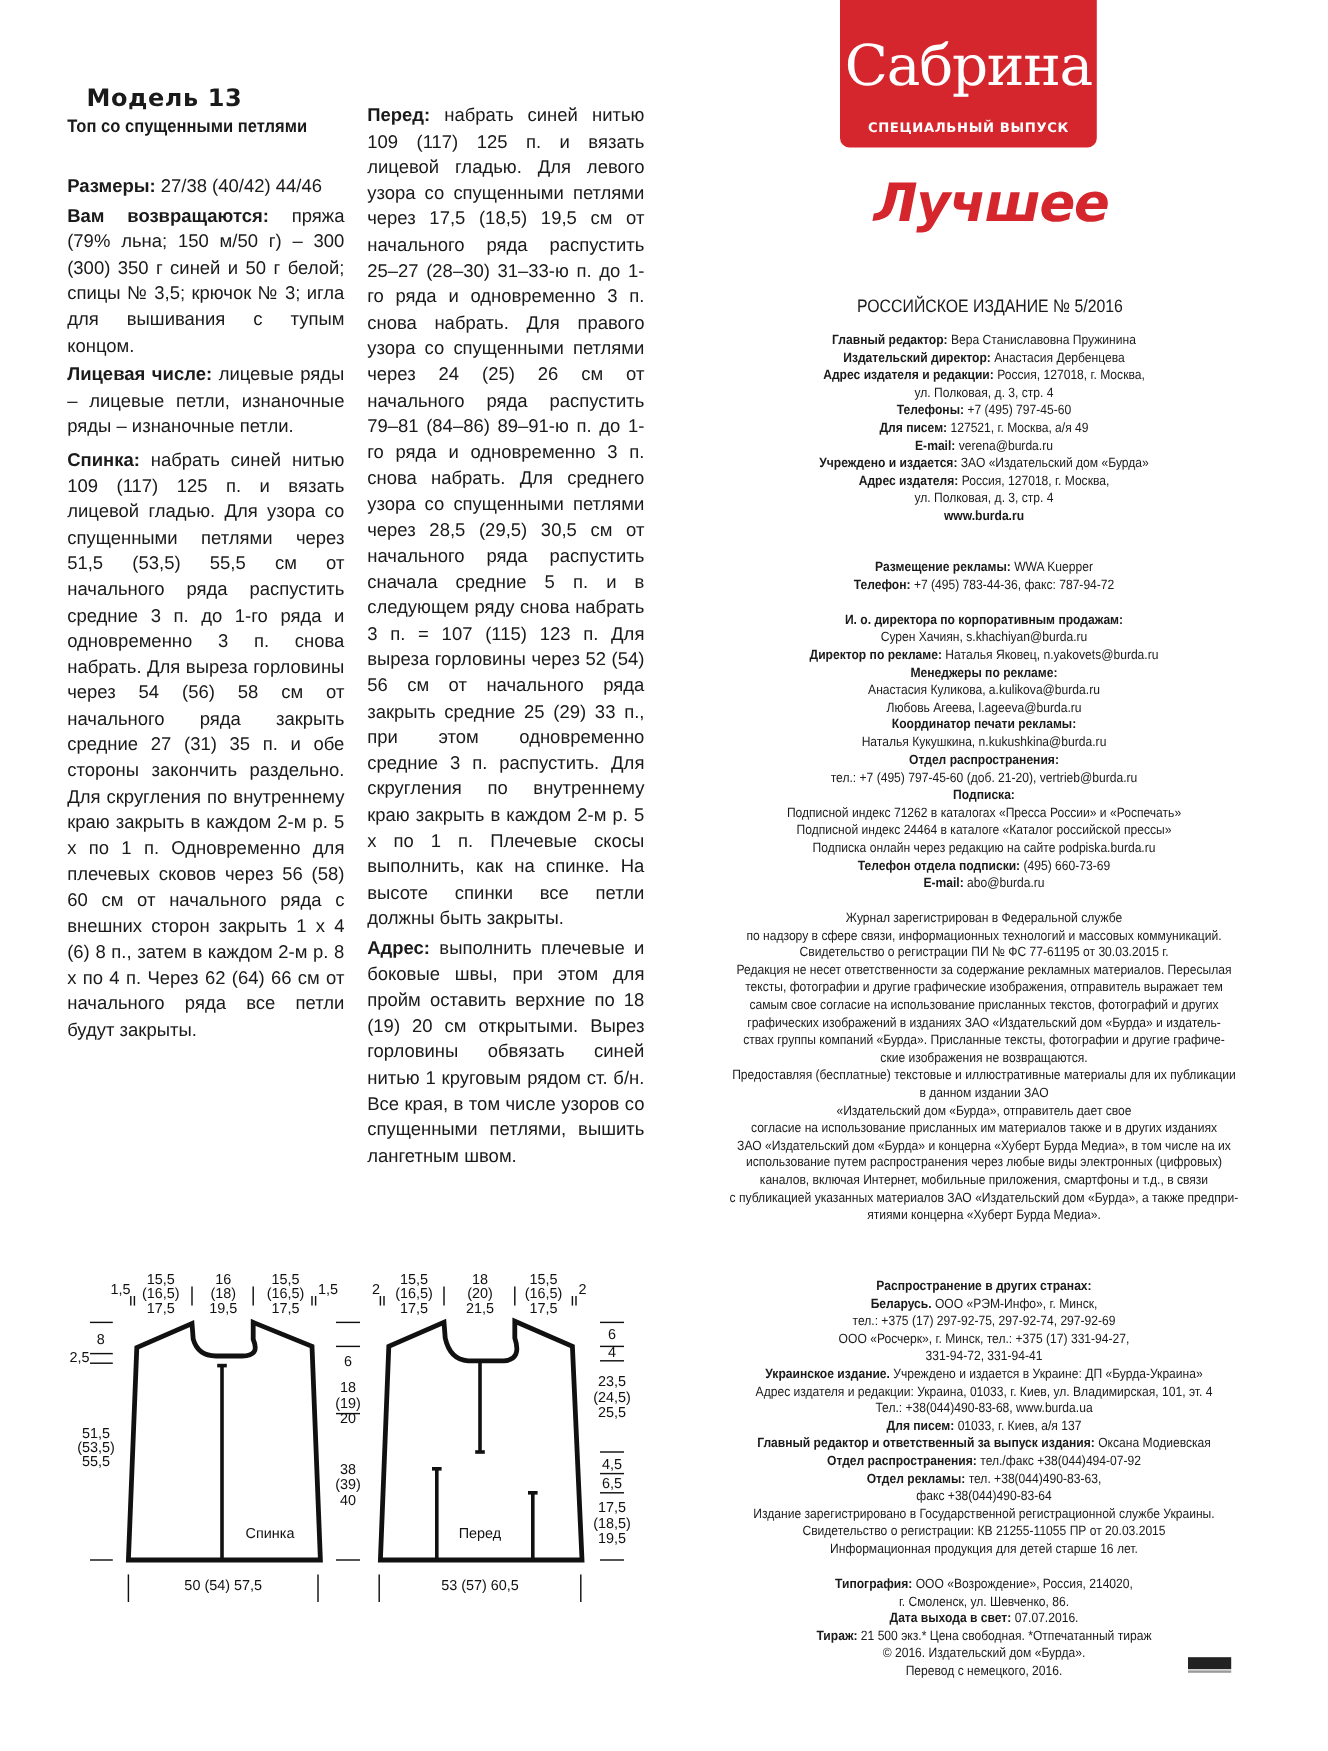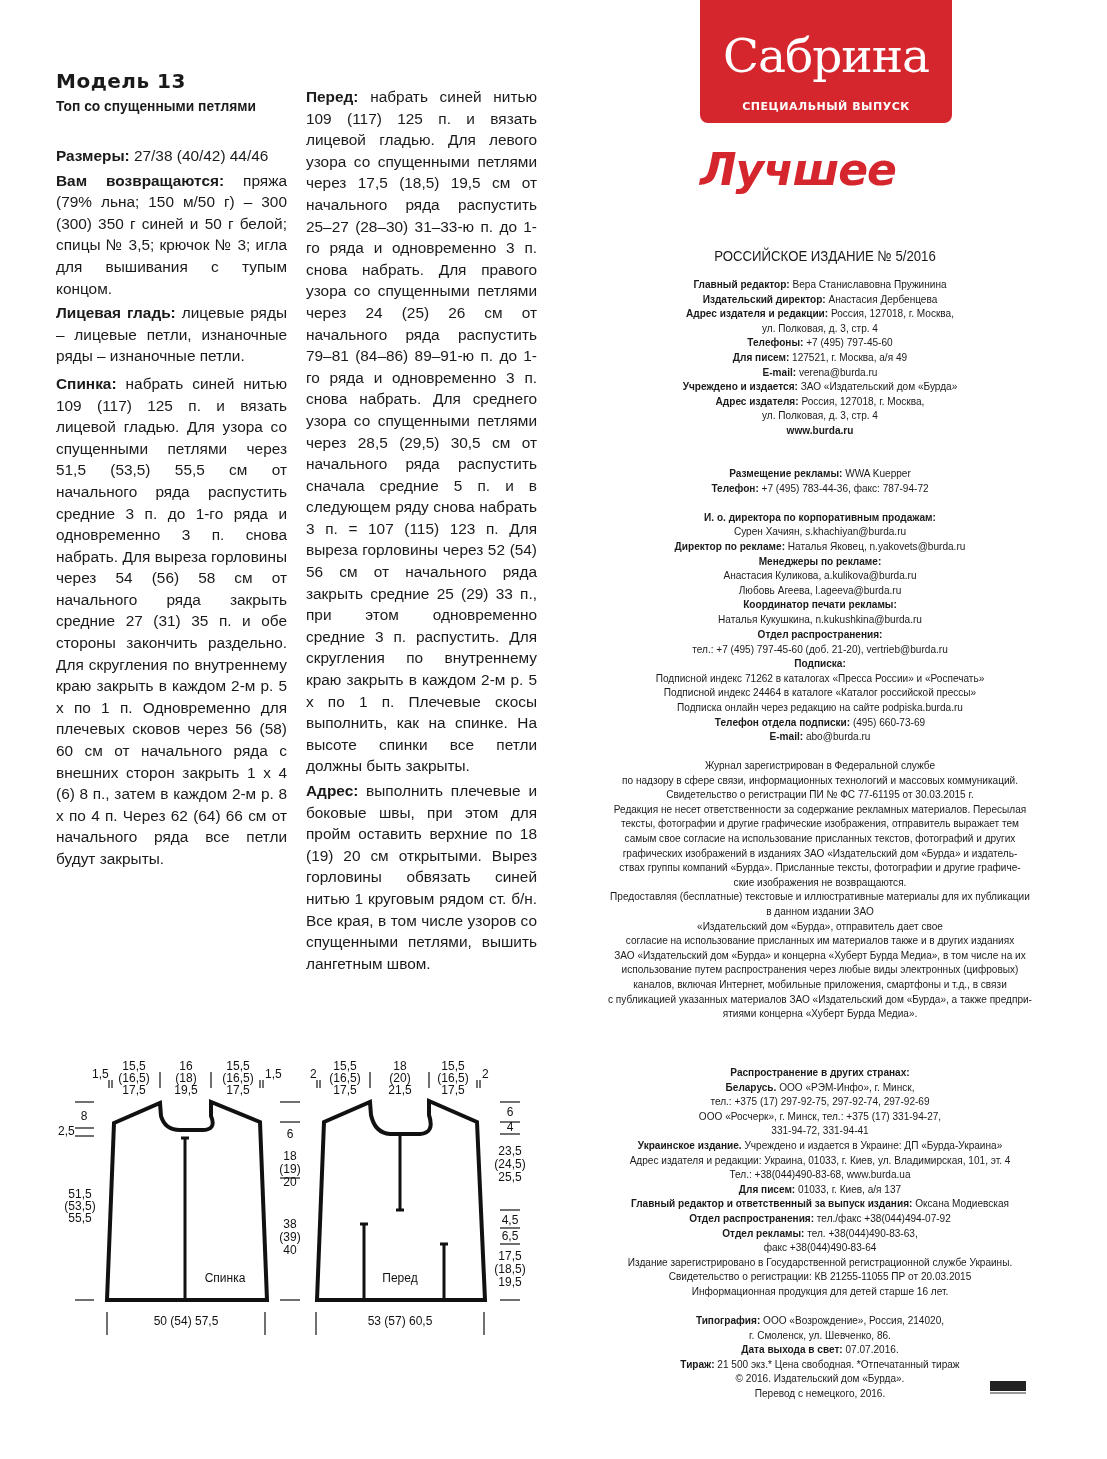--- a/index.html
+++ b/index.html
@@ -1,30 +1,30 @@
 <!DOCTYPE html>
 <html><head>
 <meta charset="utf-8">
 <style>
   html, body { margin: 0; padding: 0; background: #ffffff; }
   body { width: 1107px; height: 1459px; position: relative; overflow: hidden; color: #1a1a1a; }
   .col { position: absolute; font-family: "Liberation Sans", sans-serif; font-size: 15.4px; line-height: 21.6px; text-align: justify; }
   #col1 { left: 56px; top: 68px; width: 231px; }
   #col2 { left: 306px; top: 72px; width: 231px; margin-top: 14px; }
-  .model-title { font-family: "DejaVu Sans", sans-serif; font-weight: bold; font-size: 20px; letter-spacing: 0.5px; line-height: 26px; margin: 0 0 4px 0; }
+  .model-title { font-family: "DejaVu Sans", sans-serif; font-weight: bold; font-size: 20px; letter-spacing: 0.5px; line-height: 26px; margin: 0 0 4px 16px; }
   .model-subtitle { font-family: "Liberation Sans", sans-serif; font-weight: bold; font-size: 15px; line-height: 16px; text-align: left; margin: 0 0 31px 0; transform: scaleX(0.92); transform-origin: left; width: 220px; }
   .para { margin: 0; }
   .para .lbl { font-weight: bold; }
   .gap { height: 3px; }
 
   
-  #logo-box { position: absolute; left: 700px; top: 0; width: 252px; height: 123px; background: #d6262d; border-radius: 0 0 8px 8px; }
+  #logo-box { position: absolute; left: 700px; top: 0; width: 214px; height: 123px; background: #d6262d; border-radius: 0 0 8px 8px; }
   #logo-name { position: absolute; left: 0; right: 0; top: 28px; text-align: center; color: #fff; font-family: "DejaVu Serif", serif; font-size: 47px; line-height: 56px; letter-spacing: -1px; }
   #logo-sub { position: absolute; left: 0; right: 0; top: 100px; text-align: center; color: #fff; font-family: "DejaVu Sans", sans-serif; font-weight: bold; font-size: 11px; letter-spacing: 0.5px; }
-  #issue-title { position: absolute; left: 700px; width: 252px; top: 150px; color: #d6262d; font-family: "DejaVu Sans", sans-serif; font-style: italic; font-weight: bold; font-size: 44px; line-height: 40px; letter-spacing: -1px; }
+  #issue-title { position: absolute; left: 700px; width: 252px; top: 150px; text-align: center; color: #d6262d; font-family: "DejaVu Sans", sans-serif; font-style: italic; font-weight: bold; font-size: 44px; line-height: 40px; letter-spacing: -1px; }
   #issue-number { position: absolute; left: 600px; width: 450px; top: 247px; text-align: center; font-family: "Liberation Sans", sans-serif; font-size: 15px; transform: scaleX(0.88); }
 
   .imprint { position: absolute; left: 560px; width: 520px; font-family: "Liberation Sans", sans-serif; font-size: 11.2px; line-height: 14.6px; text-align: center; transform: scaleX(0.9); transform-origin: center; }
   .imprint .line { display: block; white-space: nowrap; }
   .imprint b { font-weight: bold; }
   #imp1 { top: 277px; }
   #imp2 { top: 466px; }
   #imp3 { top: 627px; }
   #imp4 { top: 758px; }
   #imp5 { top: 1065px; }
@@ -41,21 +41,21 @@
 <body>
 
 <div id="col1" class="col">
   <div class="model-title">Модель 13</div>
   <div class="model-subtitle">Топ со спущенными петлями</div>
   <div id="col1-body">
       <p class="para"><span class="lbl">Размеры:</span><span> 27/38 (40/42) 44/46</span></p>
       <div class="gap"></div>
       <p class="para"><span class="lbl">Вам возвращаются:</span><span> пряжа (79% льна; 150 м/50 г) – 300 (300) 350 г синей и 50 г белой; спицы № 3,5; крючок № 3; игла для вышивания с тупым концом.</span></p>
       <div class="gap"></div>
-      <p class="para"><span class="lbl">Лицевая гладь:</span><span> лицевые ряды – лицевые петли, изнаночные ряды – изнаночные петли.</span></p>
+      <p class="para"><span class="lbl">Лицевая числе:</span><span> лицевые ряды – лицевые петли, изнаночные ряды – изнаночные петли.</span></p>
       <div class="gap"></div>
       <div class="gap"></div>
       <p class="para"><span class="lbl">Спинка:</span><span> набрать синей нитью 109 (117) 125 п. и вязать лицевой гладью. Для узора со спущенными петлями через 51,5 (53,5) 55,5 см от начального ряда распустить средние 3 п. до 1-го ряда и одновременно 3 п. снова набрать. Для выреза горловины через 54 (56) 58 см от начального ряда закрыть средние 27 (31) 35 п. и обе стороны закончить раздельно. Для скругления по внутреннему краю закрыть в каждом 2-м р. 5 х по 1 п. Одновременно для плечевых сковов через 56 (58) 60 см от начального ряда с внешних сторон закрыть 1 х 4 (6) 8 п., затем в каждом 2-м р. 8 х по 4 п. Через 62 (64) 66 см от начального ряда все петли будут закрыты.</span></p>
       <div class="gap"></div>
     </div>
 </div>
 <div id="col2" class="col">
   <div id="col2-body">
       <p class="para"><span class="lbl">Перед:</span><span> набрать синей нитью 109 (117) 125 п. и вязать лицевой гладью. Для левого узора со спущенными петлями через 17,5 (18,5) 19,5 см от начального ряда распустить 25–27 (28–30) 31–33-ю п. до 1-го ряда и одновременно 3 п. снова набрать. Для правого узора со спущенными петлями через 24 (25) 26 см от начального ряда распустить 79–81 (84–86) 89–91-ю п. до 1-го ряда и одновременно 3 п. снова набрать. Для среднего узора со спущенными петлями через 28,5 (29,5) 30,5 см от начального ряда распустить сначала средние 5 п. и в следующем ряду снова набрать 3 п. = 107 (115) 123 п. Для выреза горловины через 52 (54) 56 см от начального ряда закрыть средние 25 (29) 33 п., при этом одновременно средние 3 п. распустить. Для скругления по внутреннему краю закрыть в каждом 2-м р. 5 х по 1 п. Плечевые скосы выполнить, как на спинке. На высоте спинки все петли должны быть закрыты.</span></p>
       <div class="gap"></div>

